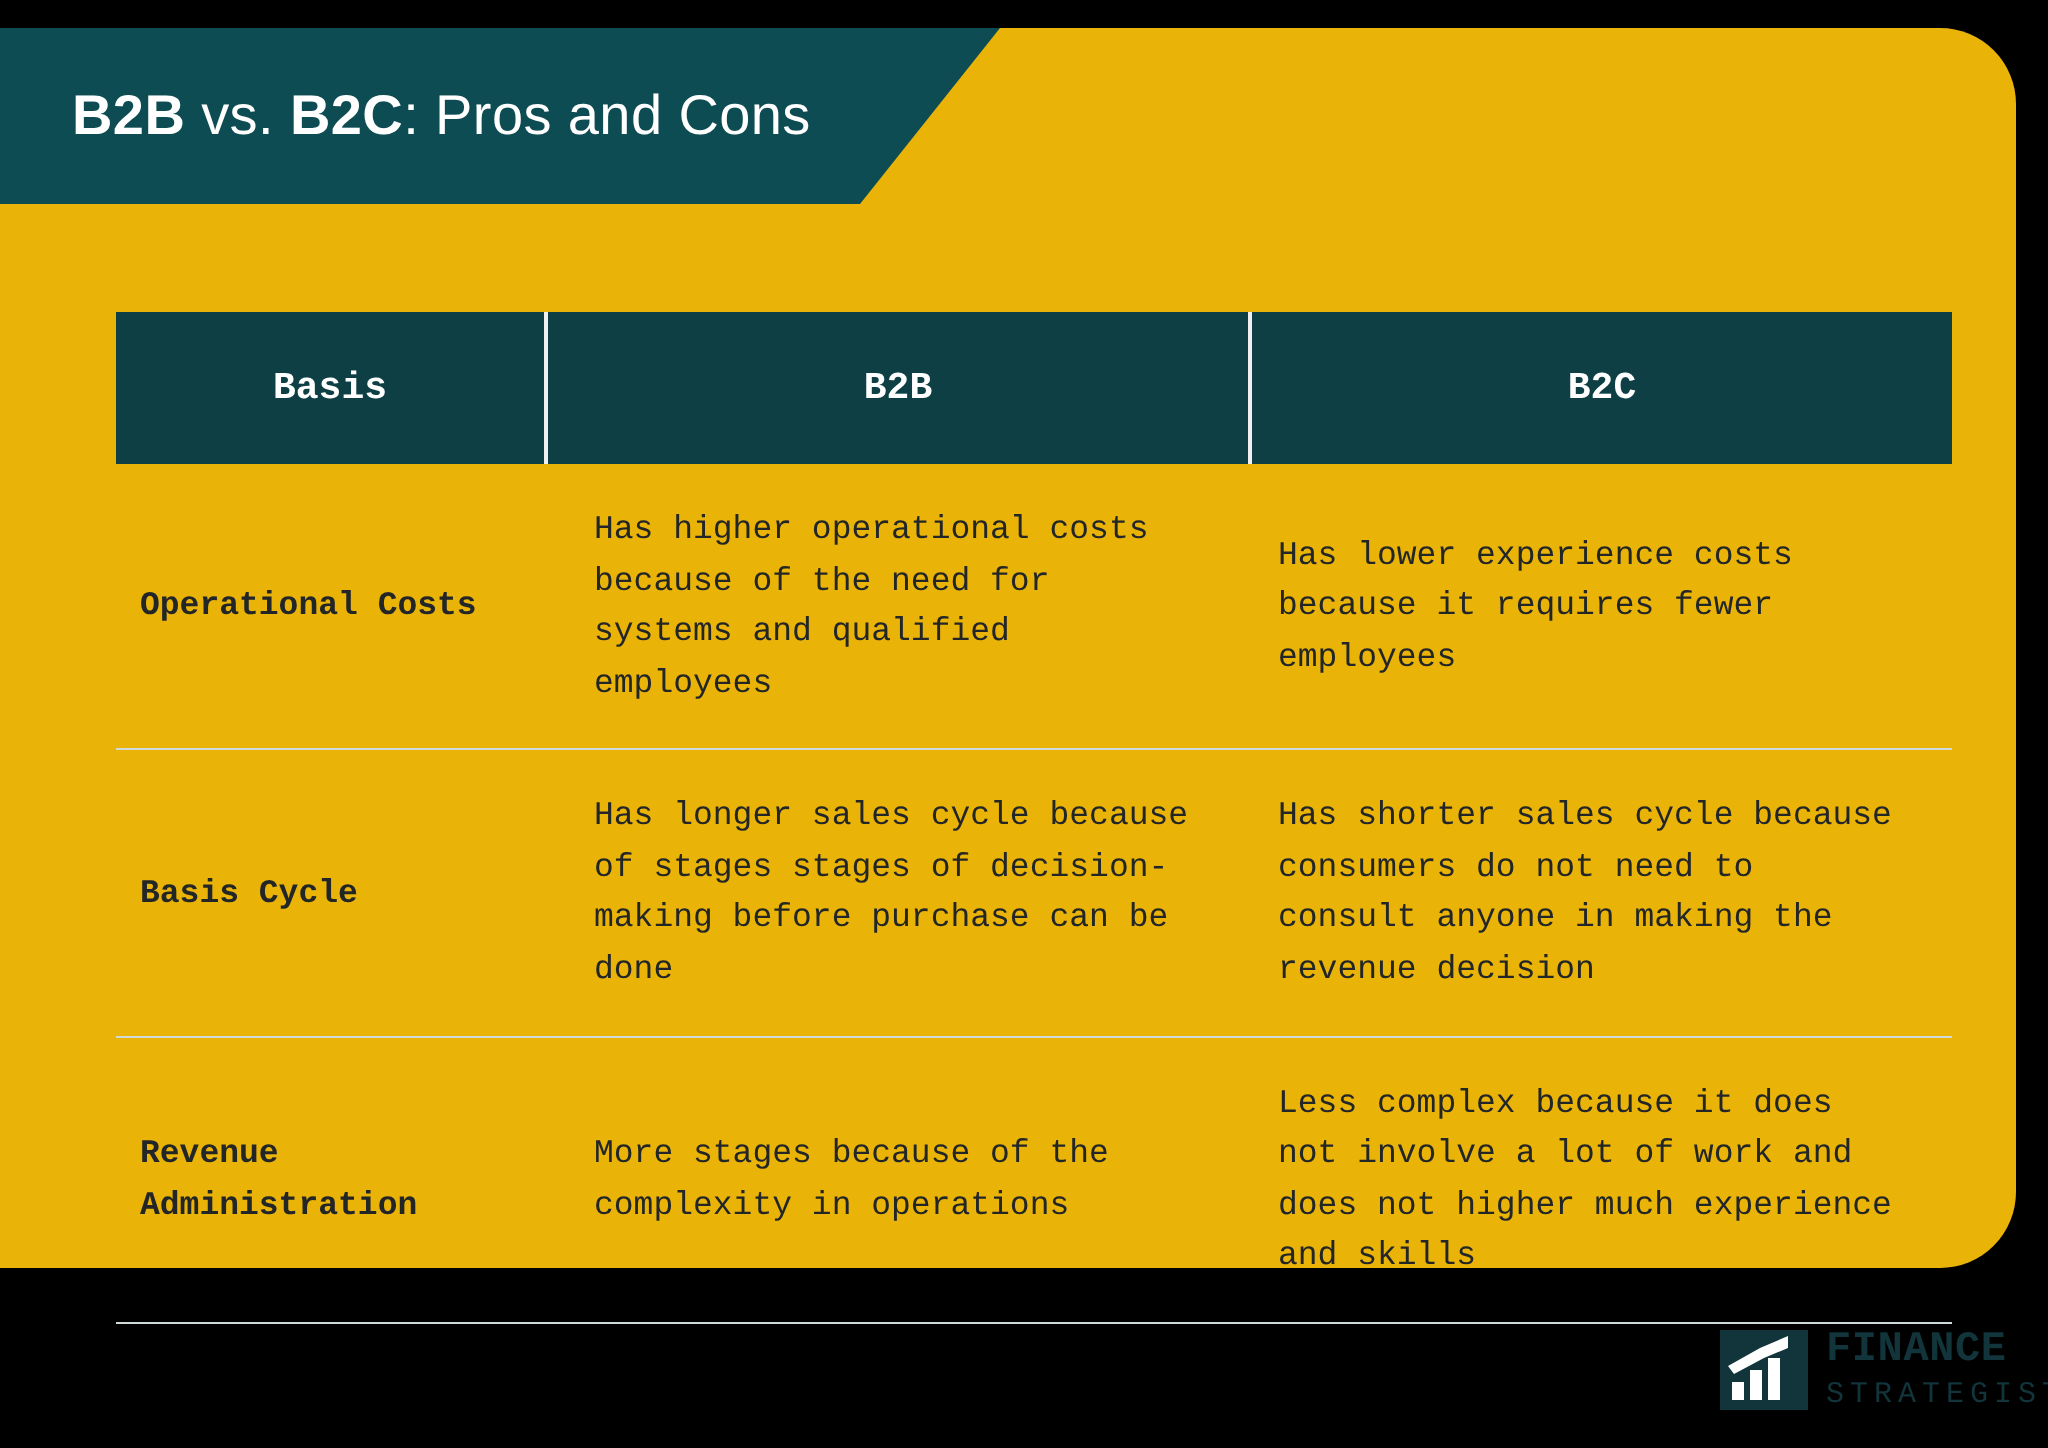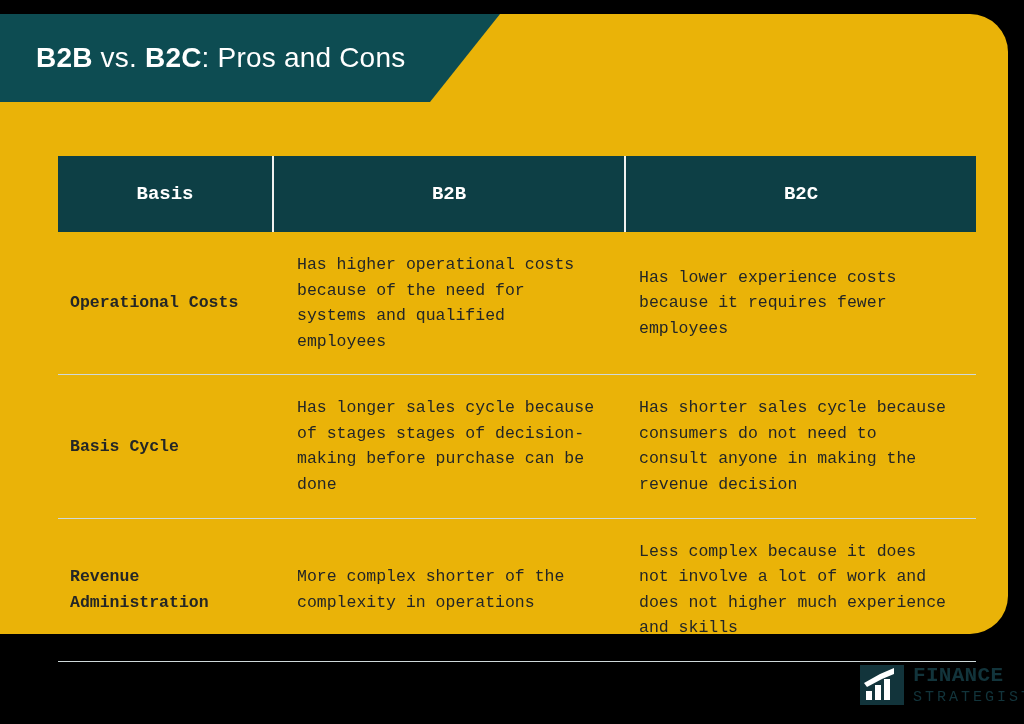--- a/index.html
+++ b/index.html
@@ -164,21 +164,21 @@
           <td class="cell-b2b">Has higher operational costs because of the need for systems and qualified employees</td>
           <td class="cell-b2c">Has lower experience costs because it requires fewer employees</td>
         </tr>
         <tr>
           <td class="cell-basis">Basis Cycle</td>
           <td class="cell-b2b">Has longer sales cycle because of stages stages of decision-making before purchase can be done</td>
           <td class="cell-b2c">Has shorter sales cycle because consumers do not need to consult anyone in making the revenue decision</td>
         </tr>
         <tr>
           <td class="cell-basis">Revenue Administration</td>
-          <td class="cell-b2b">More complex shorter of the complexity in operations</td>
+          <td class="cell-b2b">More stages because of the complexity in operations</td>
           <td class="cell-b2c">Less complex because it does not involve a lot of work and does not higher much experience and skills</td>
         </tr>
       </tbody>
     </table>
 
     <div class="logo">
       <svg class="logo-mark" viewBox="0 0 44 40">
         <rect x="0" y="0" width="44" height="40" fill="#12343b"></rect>
         <rect x="6" y="26" width="6" height="9" fill="#ffffff"></rect>
         <rect x="15" y="20" width="6" height="15" fill="#ffffff"></rect>

